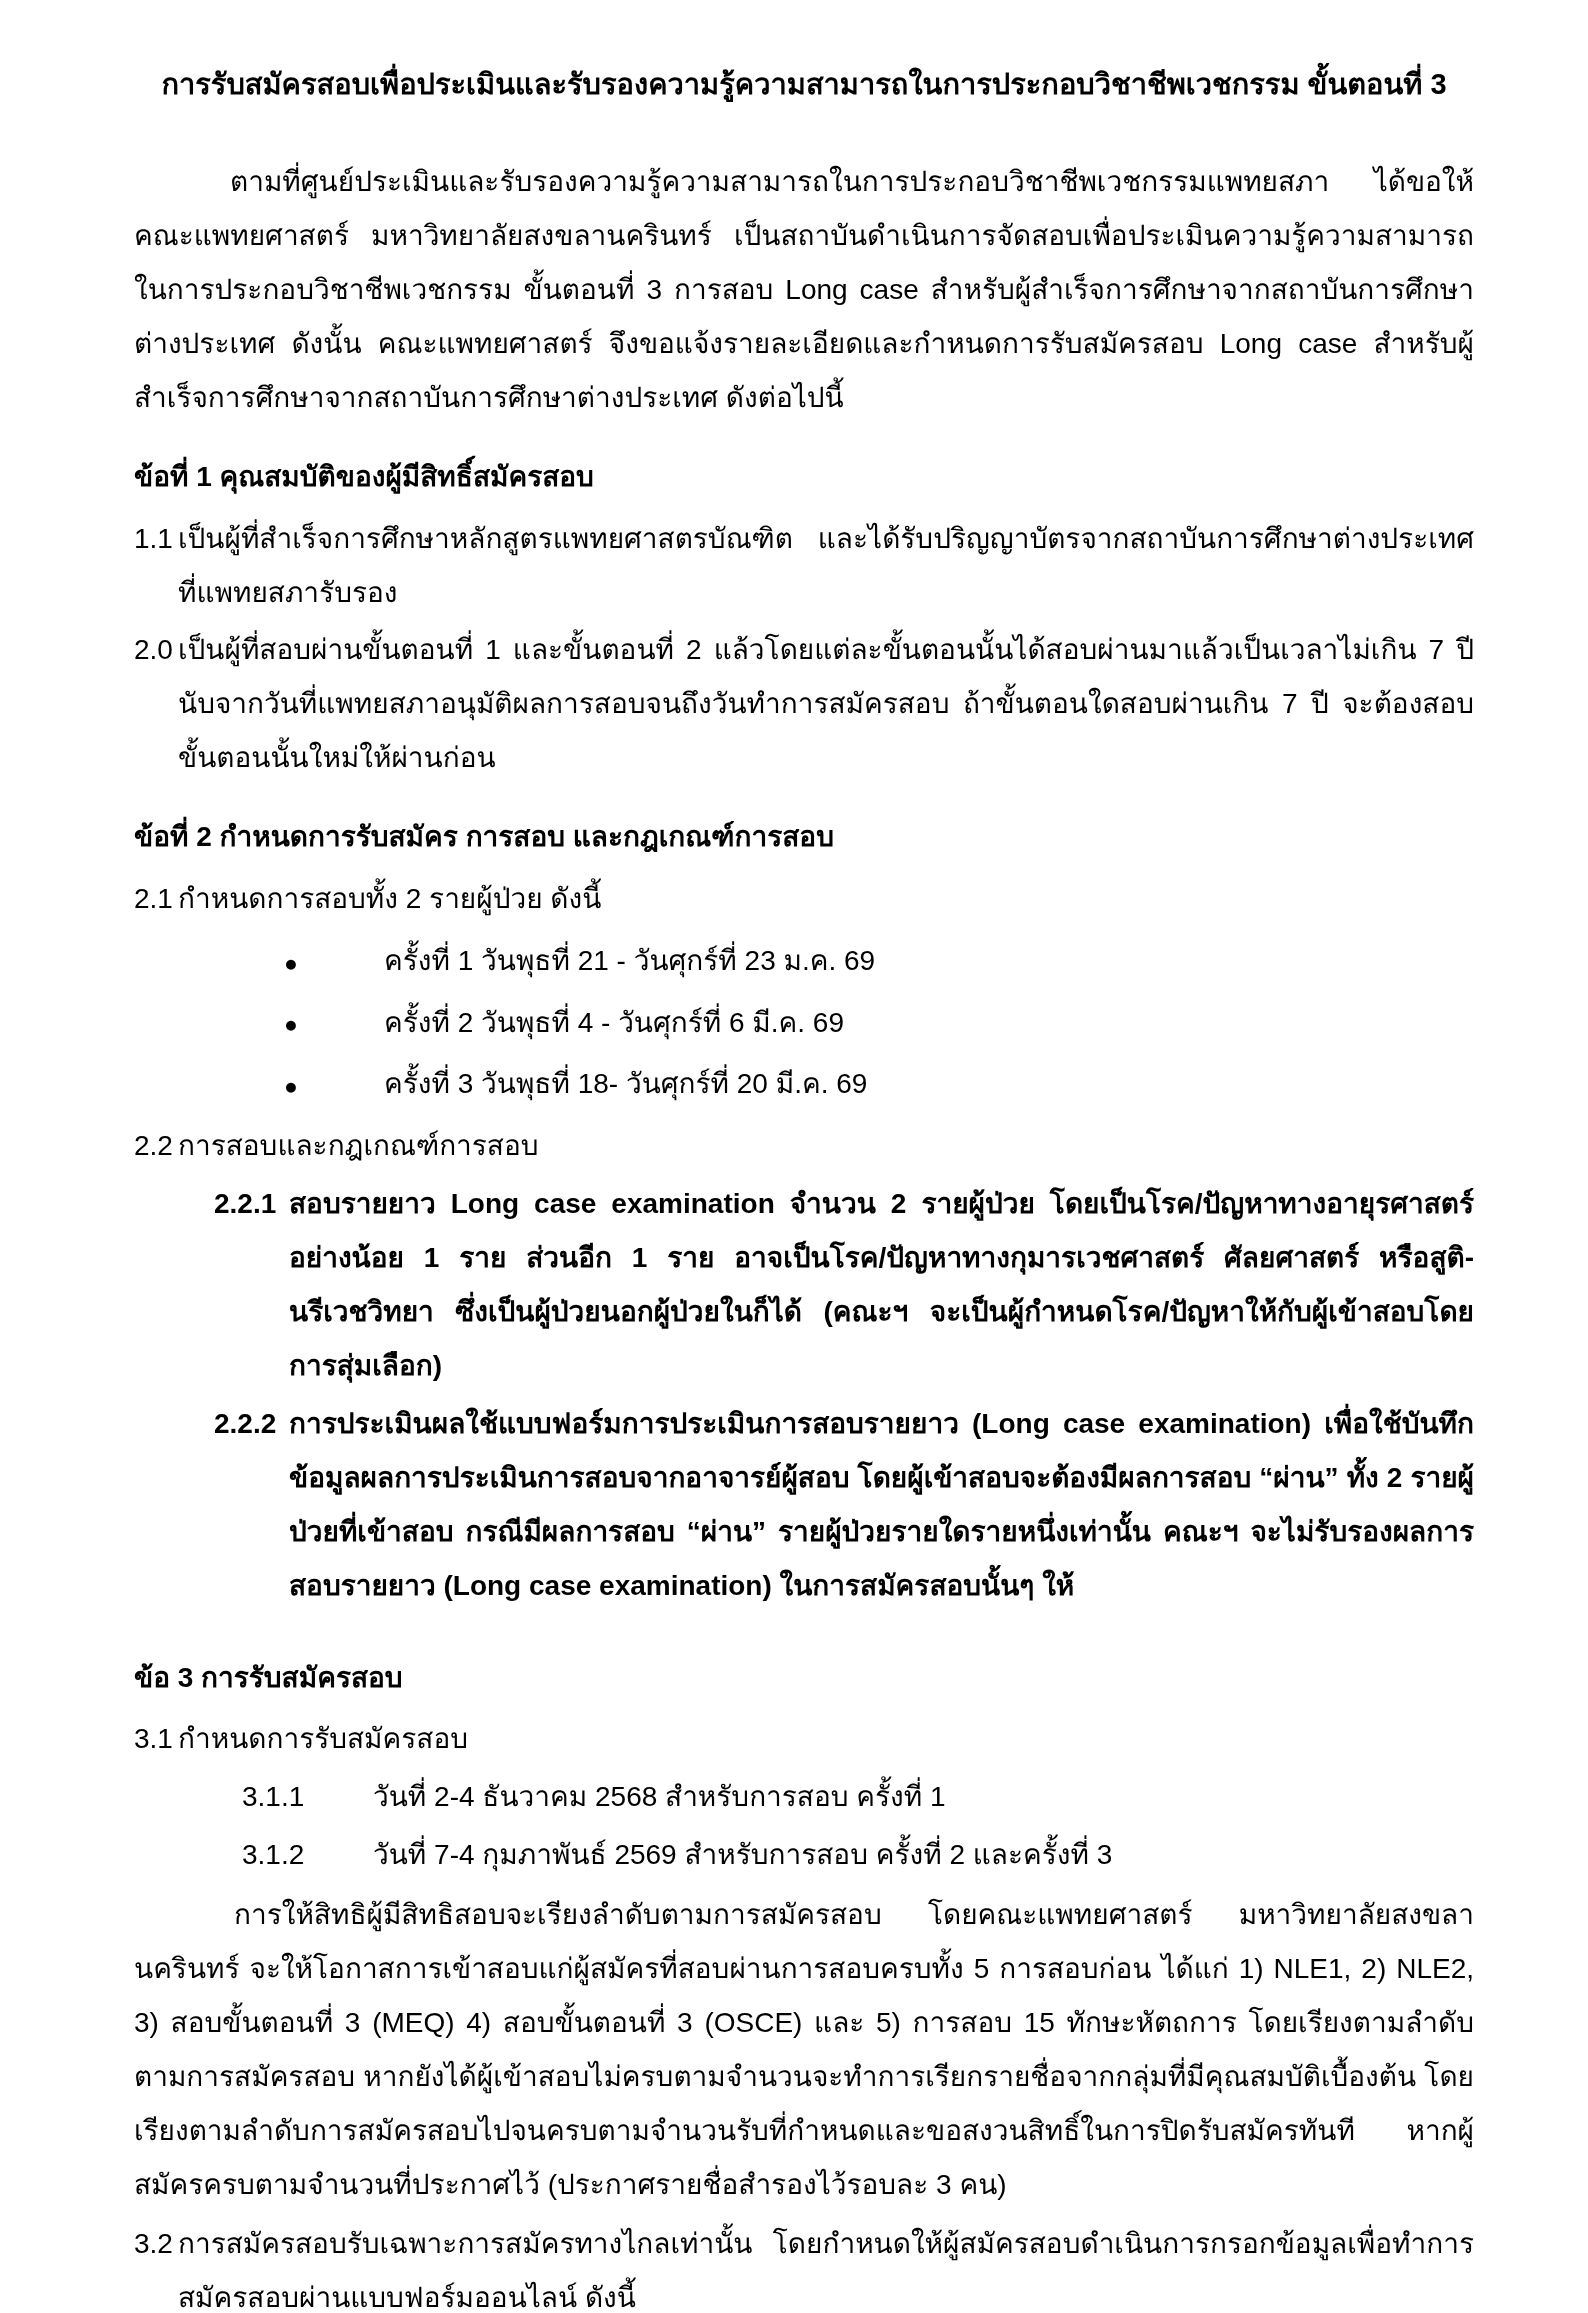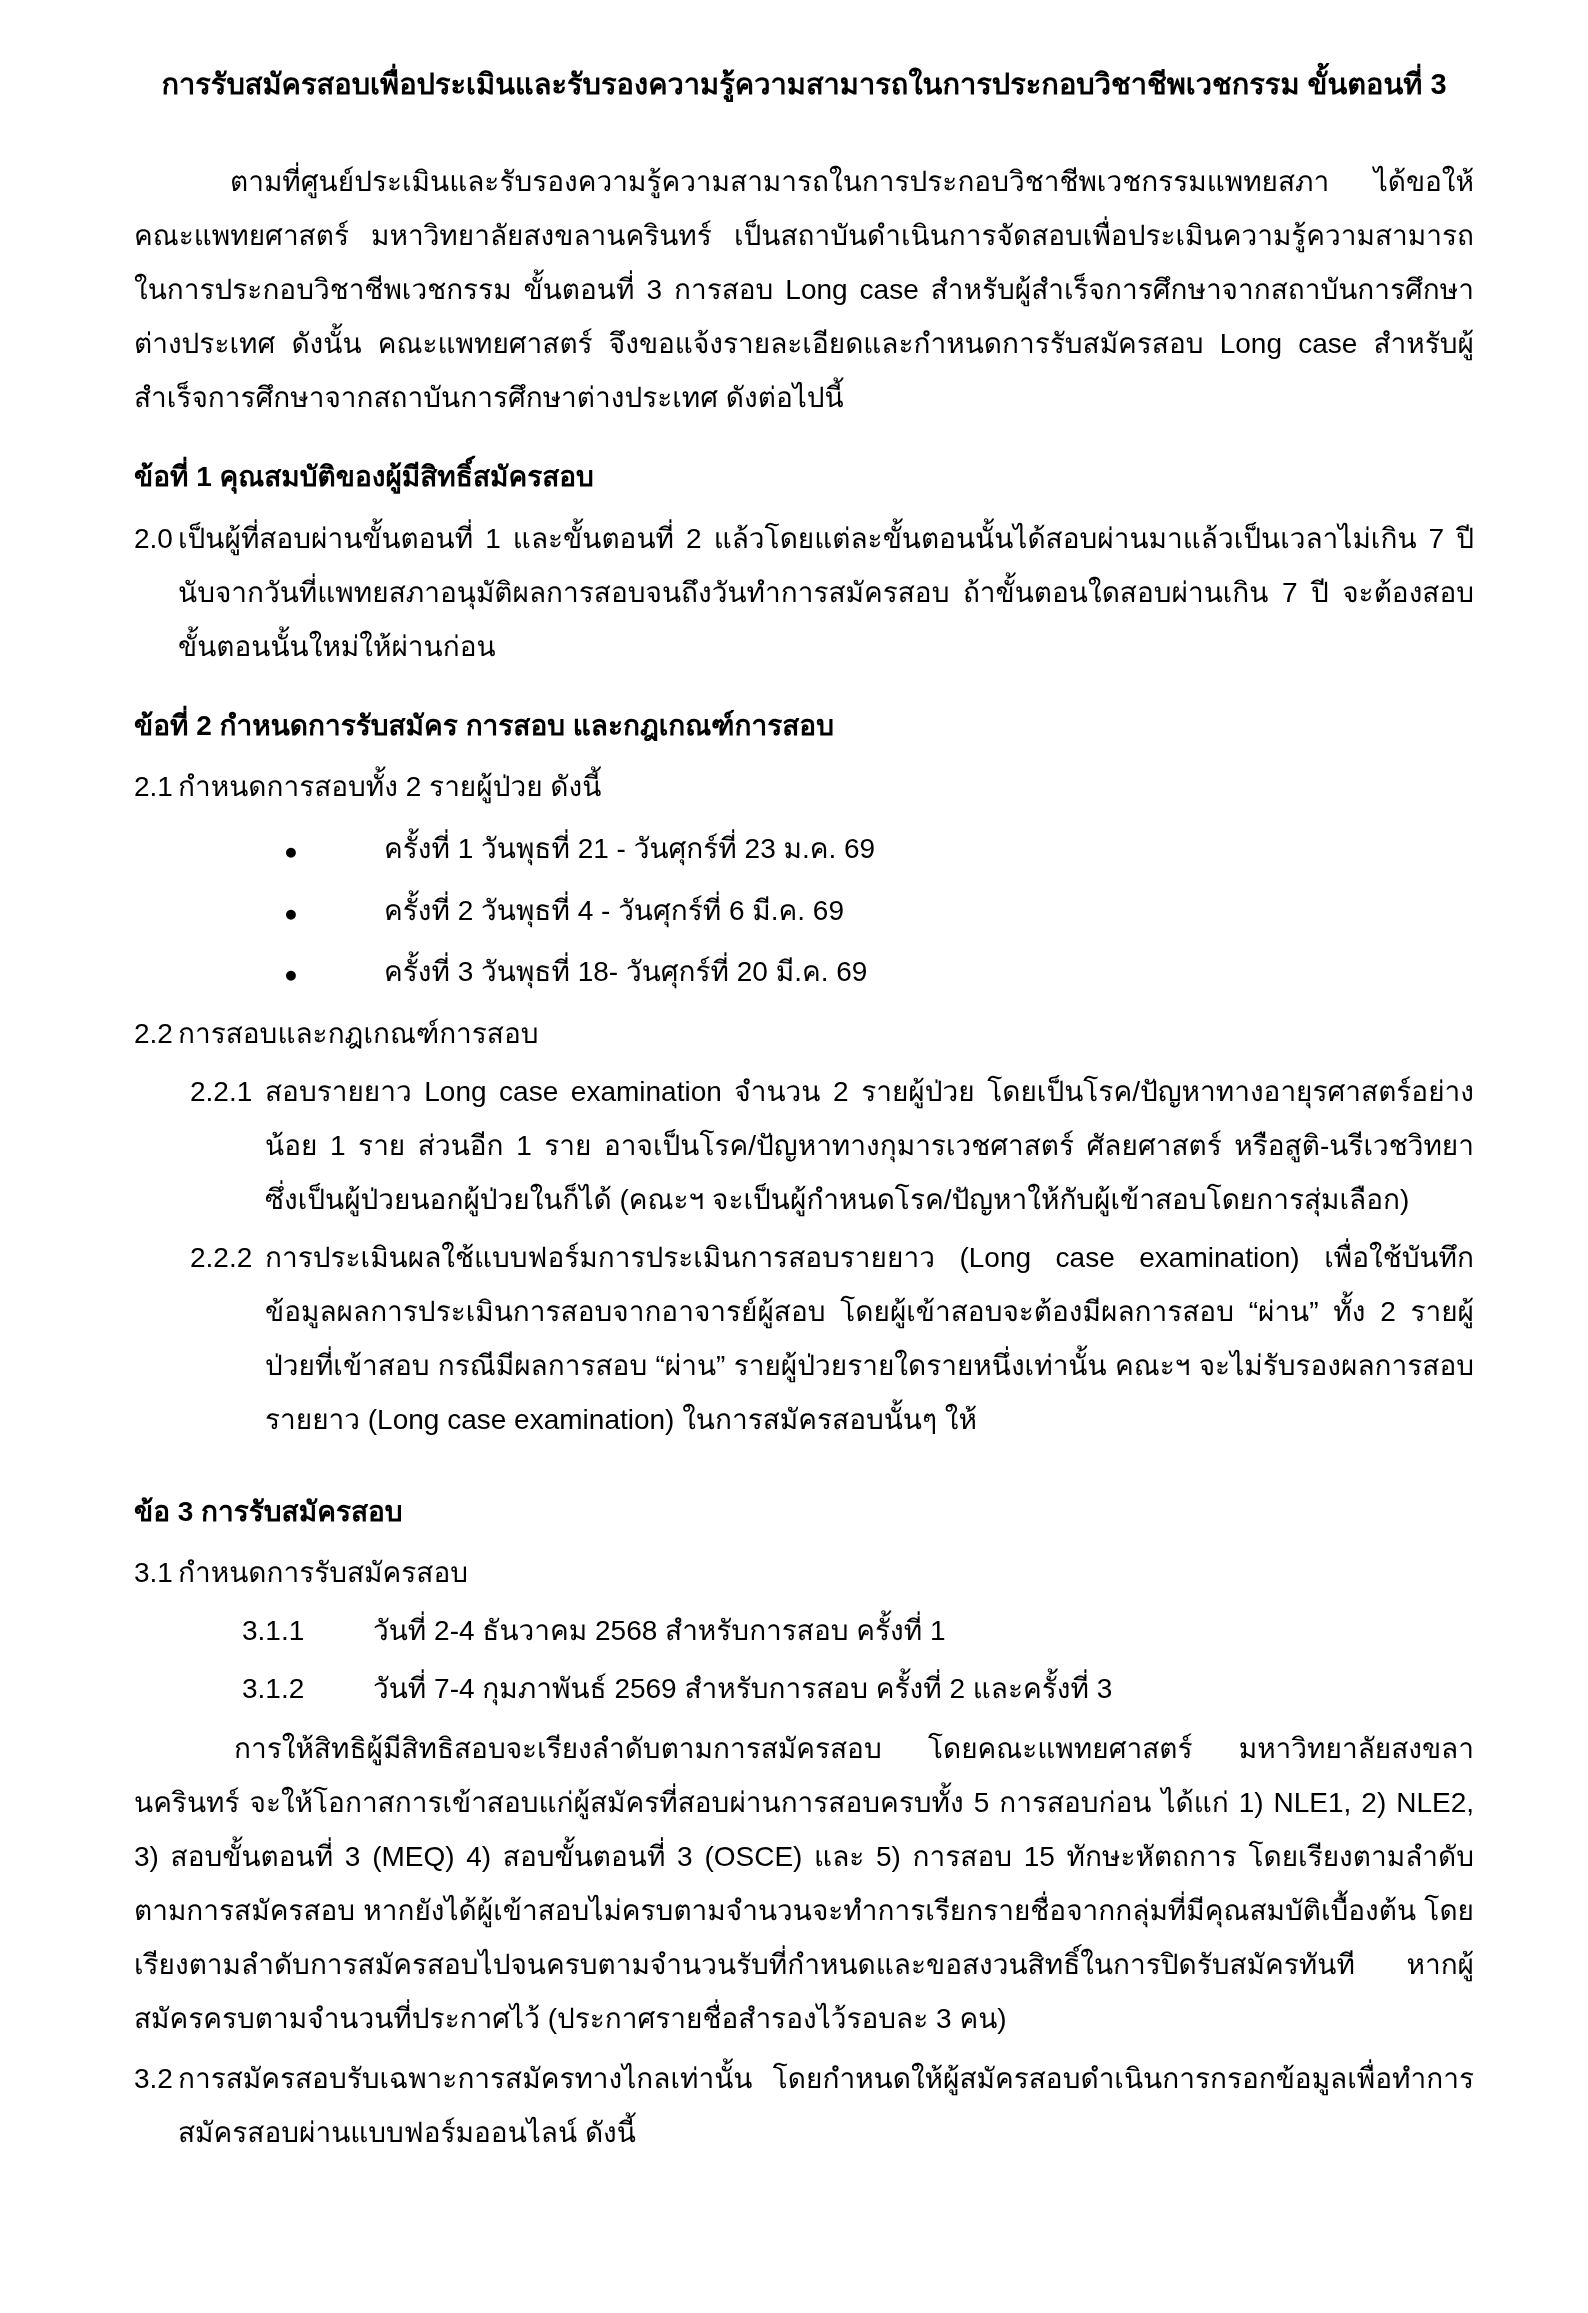--- a/index.html
+++ b/index.html
@@ -43,22 +43,23 @@
     padding-left: 44px;
     text-align: justify;
     margin: 3.8px 0;
   }
   .clause > .num {
     position: absolute;
     left: 0;
     top: 0;
   }
   .clause.sub22 {
-    margin-left: 56px;
+    margin-left: 80px;
     padding-left: 75px;
+    font-weight: bold;
   }
   .clause.sub31 {
     margin-left: 108px;
     padding-left: 131px;
     text-align: left;
   }
   .bullet-row {
     position: relative;
     margin: 7.7px 0 7.7px 150px;
     padding-left: 100px;
@@ -81,20 +82,24 @@
 <div class="page">
 
   <div class="doc-title">
     <div>การรับสมัครสอบเพื่อประเมินและรับรองความรู้ความสามารถในการประกอบวิชาชีพเวชกรรม ขั้นตอนที่ 3</div>
   </div>
 
   <p class="intro">ตามที่ศูนย์ประเมินและรับรองความรู้ความสามารถในการประกอบวิชาชีพเวชกรรมแพทยสภา ได้ขอให้คณะแพทยศาสตร์ มหาวิทยาลัยสงขลานครินทร์ เป็นสถาบันดำเนินการจัดสอบเพื่อประเมินความรู้ความสามารถในการประกอบวิชาชีพเวชกรรม ขั้นตอนที่ 3 การสอบ Long case สำหรับผู้สำเร็จการศึกษาจากสถาบันการศึกษาต่างประเทศ ดังนั้น คณะแพทยศาสตร์ จึงขอแจ้งรายละเอียดและกำหนดการรับสมัครสอบ Long case สำหรับผู้สำเร็จการศึกษาจากสถาบันการศึกษาต่างประเทศ ดังต่อไปนี้</p>
 
   <div class="sec-heading">ข้อที่ 1 คุณสมบัติของผู้มีสิทธิ์สมัครสอบ</div>
 
+  <div class="clause">
+    <span class="num">1.1</span>
+    <span class="txt">เป็นผู้ที่สำเร็จการศึกษาหลักสูตรแพทยศาสตรบัณฑิต และได้รับปริญญาบัตรจากสถาบันการศึกษาต่างประเทศที่แพทยสภารับรอง</span>
+  </div>
 
   <div class="clause">
     <span class="num">2.0</span>
     <span class="txt">เป็นผู้ที่สอบผ่านขั้นตอนที่ 1 และขั้นตอนที่ 2 แล้วโดยแต่ละขั้นตอนนั้นได้สอบผ่านมาแล้วเป็นเวลาไม่เกิน 7 ปี นับจากวันที่แพทยสภาอนุมัติผลการสอบจนถึงวันทำการสมัครสอบ ถ้าขั้นตอนใดสอบผ่านเกิน 7 ปี จะต้องสอบขั้นตอนนั้นใหม่ให้ผ่านก่อน</span>
   </div>
 
   <div class="sec-heading">ข้อที่ 2 กำหนดการรับสมัคร การสอบ และกฎเกณฑ์การสอบ</div>
 
   <div class="clause">
     <span class="num">2.1</span>

